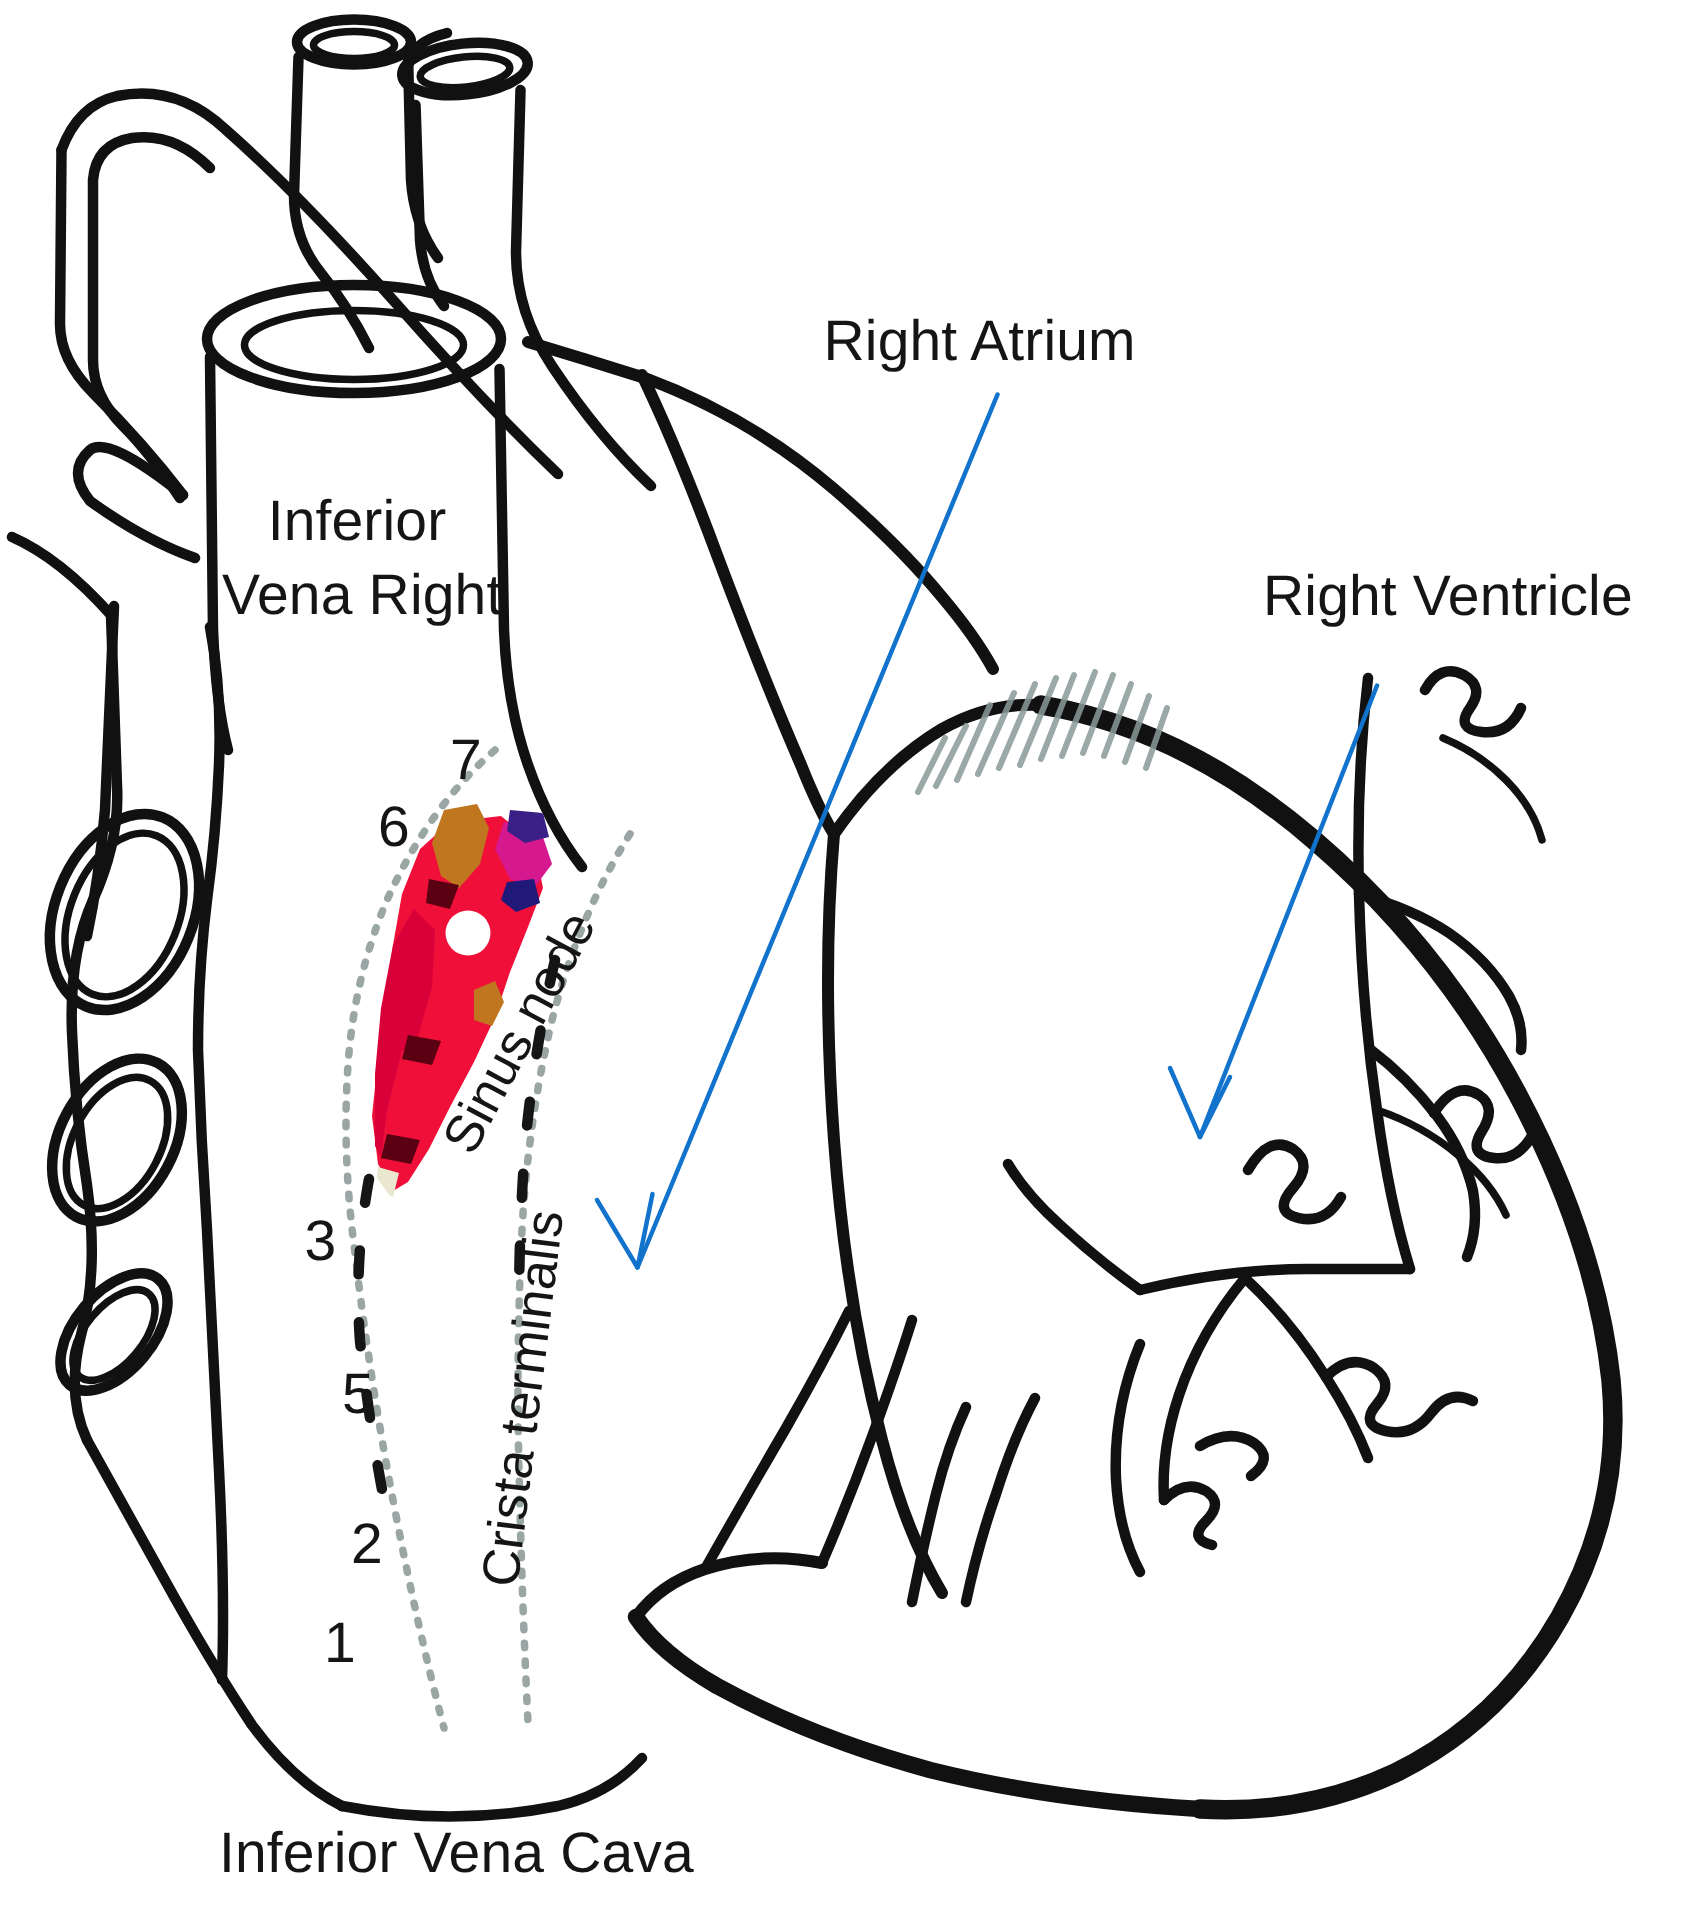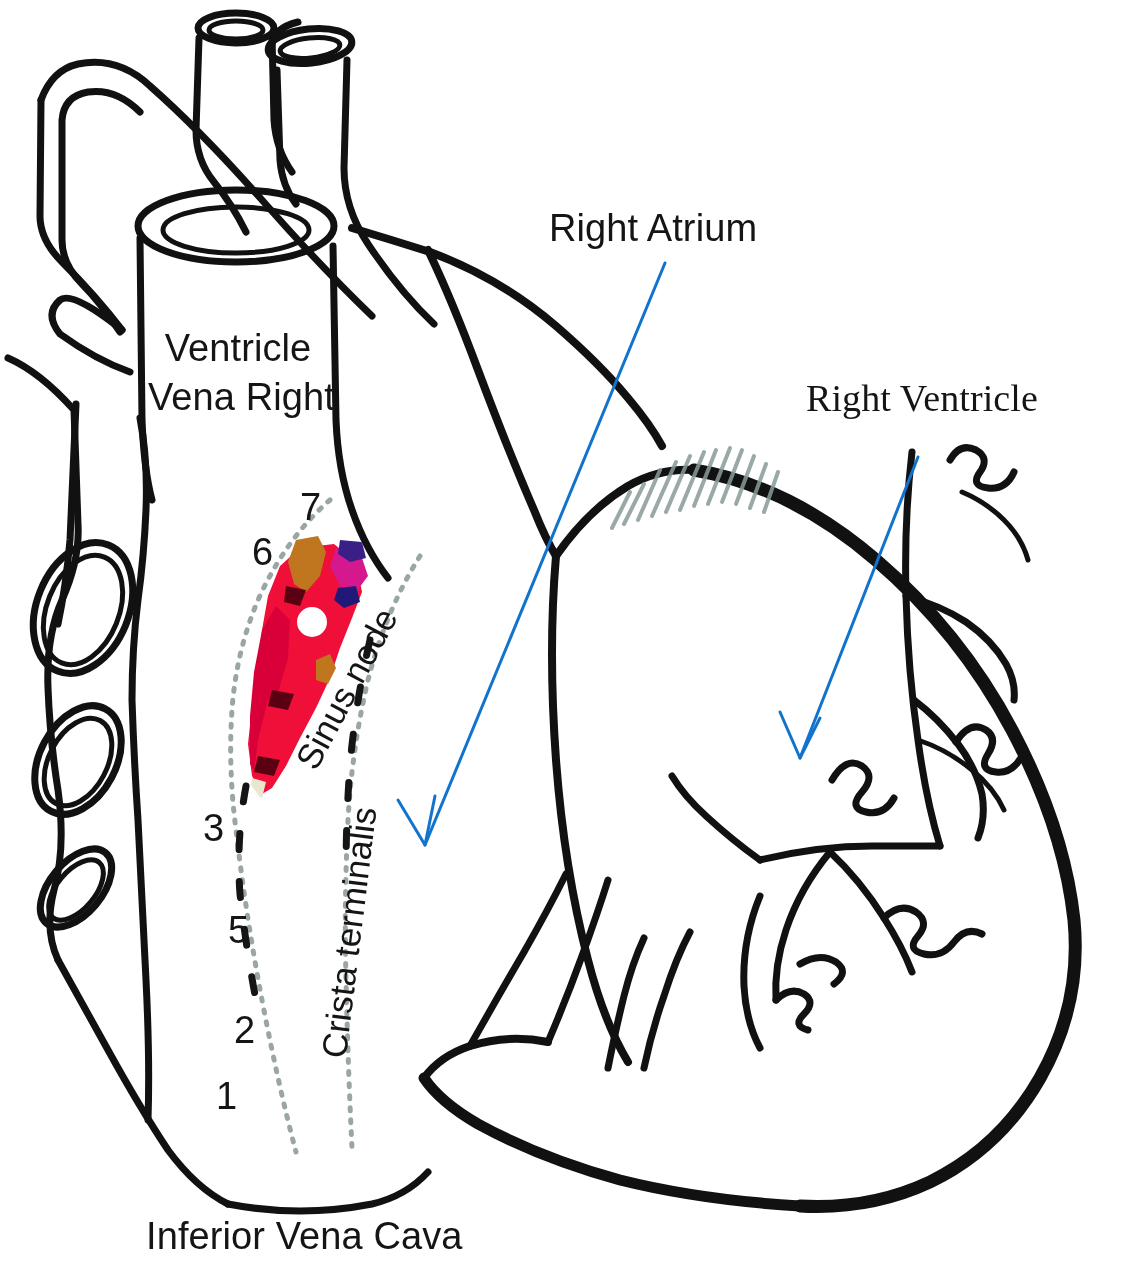--- a/index.html
+++ b/index.html
@@ -51,23 +51,22 @@
   }
   #lbl-ivc {
     left: 146px;
     top: 1212px;
   }
   #lbl-ra {
     left: 549px;
     top: 204px;
   }
   #lbl-rv {
-    left: 806px;
+    left: 842px;
     top: 374px;
-    font-family: Liberation Serif, serif;
   }
   #lbl-sinus-node {
     left: 286px;
     top: 756px;
     transform: rotate(-62deg);
     font-size: 35px;
   }
   #lbl-crista {
     left: 312px;
     top: 1055px;
@@ -213,21 +212,21 @@
     <g fill="none" stroke="#1273cc" stroke-width="3" stroke-linecap="round" stroke-linejoin="round">
       <path d="M665 263 L425 845"></path>
       <path d="M398 800 L425 845 L435 796"></path>
       <path d="M918 457 L800 758"></path>
       <path d="M780 712 L800 758 L820 718"></path>
     </g>
 
   </svg>
 
   <div class="label label-major" id="lbl-svc">
-    <div>Ventricle</div>
+    <div>Inferior</div>
     <div>Vena Right</div>
   </div>
 
   <div class="label label-major" id="lbl-ra">Right Atrium</div>
 
   <div class="label label-major" id="lbl-ivc">Inferior Vena Cava</div>
 
   <div class="label label-major" id="lbl-rv">Right Ventricle</div>
 
   <div class="label label-minor label-rot" id="lbl-sinus-node">Sinus node</div>

